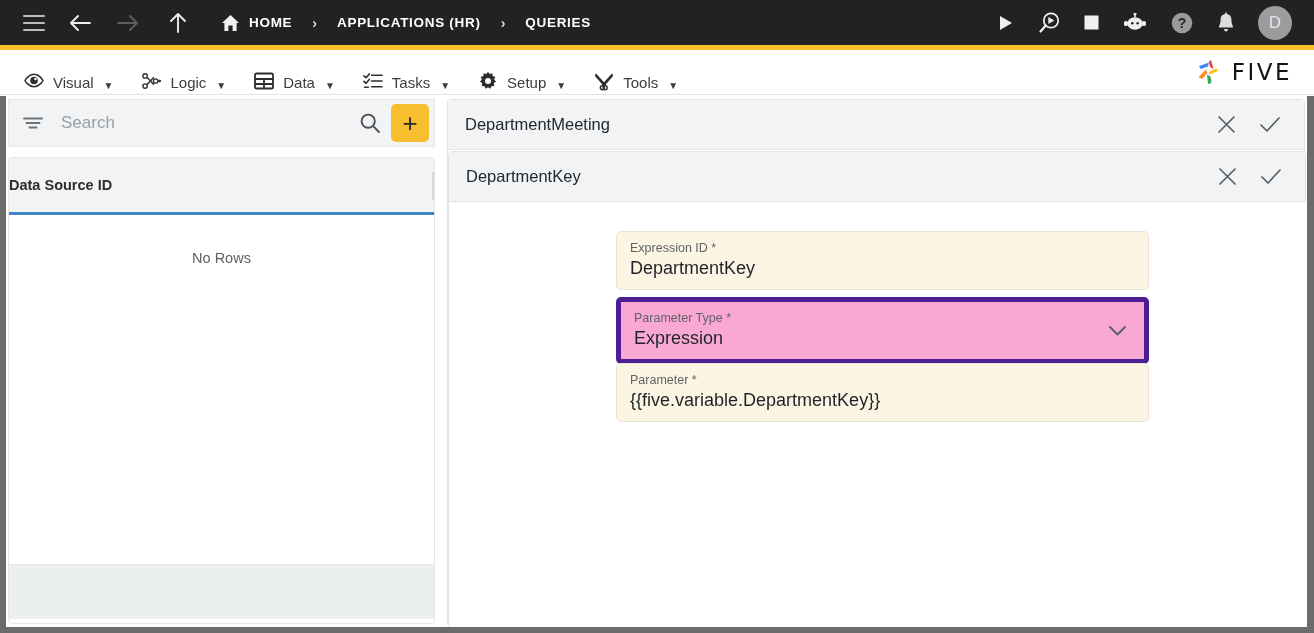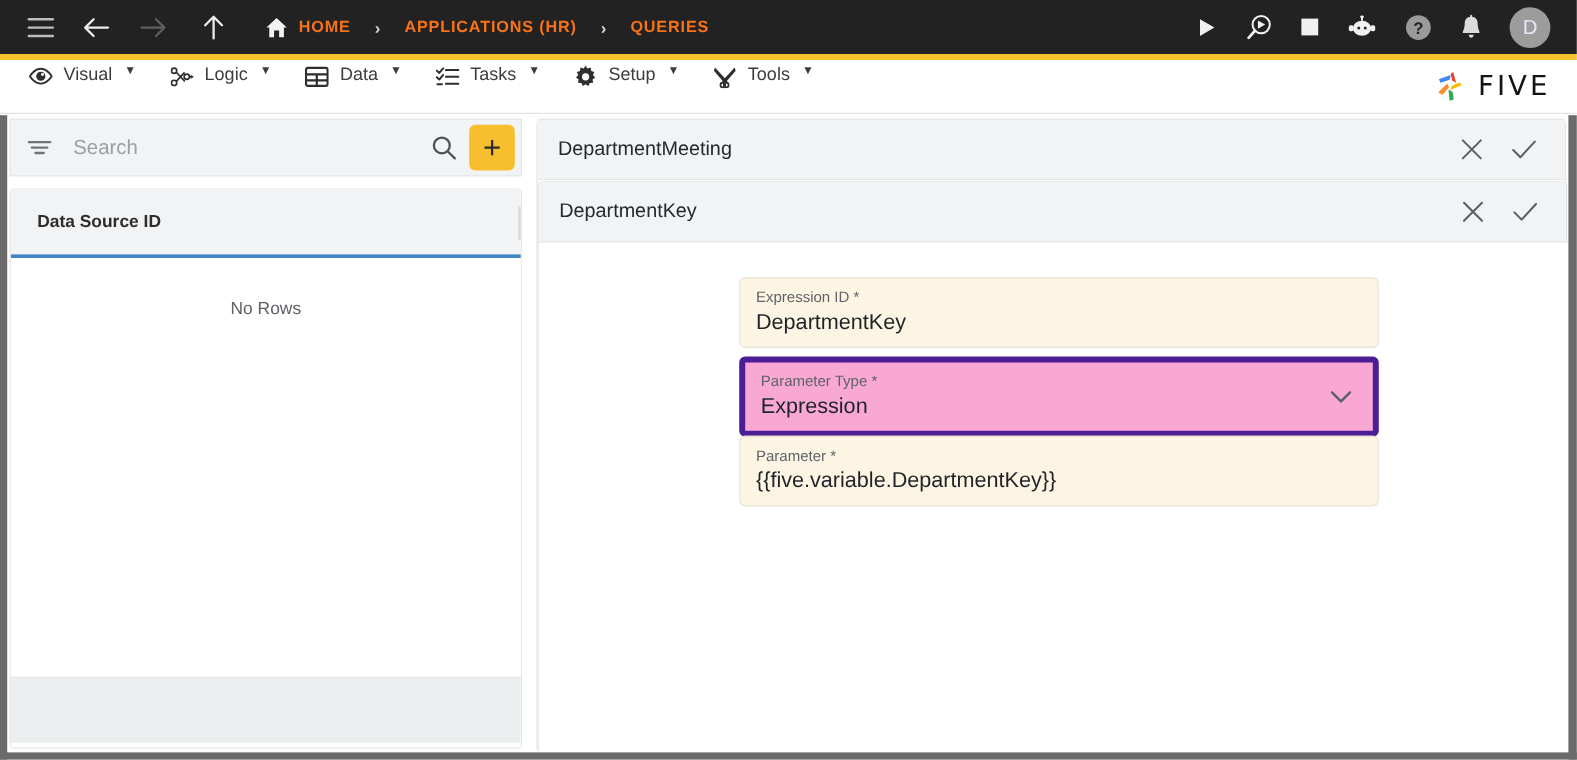--- a/index.html
+++ b/index.html
@@ -19,21 +19,21 @@
   .hamburger { width: 22px; height: 16px; margin-left: 23px; display:flex; flex-direction:column; justify-content:space-between; }
   .hamburger span { display:block; height: 2px; background: #bdbdbd; border-radius: 1px; }
 
   .nav-arrow { margin-left: 22px; font-size: 24px; line-height: 1; color: #e9e9e9; }
   .nav-arrow.dim { color: #5e5e5e; }
   .nav-arrow.up { margin-left: 26px; }
 
   .crumb-home { display: flex; align-items: center; margin-left: 32px; gap: 9px; }
   .home-ico svg { display:block; }
   .crumb-txt {
-    color: #f97316; font-size: 13.5px; font-weight: 700; letter-spacing: 0.7px;
+    color: #ffffff; font-size: 13.5px; font-weight: 700; letter-spacing: 0.7px;
   }
   .crumb-sep { color: #d8d8d8; font-size: 14px; margin: 0 20px; font-weight: 700; }
 
   .tb-right { margin-left: auto; display: flex; align-items: center; gap: 22px; padding-right: 22px; }
   .tb-btn { color: #efefef; display: flex; align-items: center; justify-content: center; }
   .avatar {
     width: 34px; height: 34px; border-radius: 50%;
     background: #9c9c9c; color: #e9e3f2;
     display: flex; align-items: center; justify-content: center;
     font-size: 17px; font-weight: 400;
@@ -42,21 +42,21 @@
   
   .gold-rule { position: absolute; left: 0; top: 45px; width: 1314px; height: 5px; background: #f7c12e; }
 
   
   .menubar {
     position: absolute; left: 0; top: 50px; width: 1314px; height: 45px;
     background: #ffffff; display: flex; align-items: center;
     border-bottom: 1px solid #e2e2e2;
   }
   .menu-item {
-    display: flex; align-items: flex-start; gap: 9px;
+    display: flex; align-items: flex-end; gap: 9px;
     padding: 4px 14px; height: 45px; cursor: pointer;
   }
   .menu-item:first-child { margin-left: 10px; }
   .menu-lbl { font-size: 15px; color: #3c3c3c; }
   .caret { font-size: 10px; color: #3c3c3c; margin-left: 1px; }
   .mi-ico { width: 20px; height: 20px; display:flex; align-items:center; justify-content:center; color:#2e2e2e; }
 
   .five-logo {
     margin-left: auto; margin-right: 22px;
     display: flex; align-items: center; gap: 7px;
@@ -91,21 +91,21 @@
 
   .gridcard {
     position: absolute; left: 0; top: 58px; width: 427px; height: 467px;
     background: #ffffff; border: 1px solid #e4e6e8; border-radius: 4px;
     overflow: hidden;
   }
   .grid-head {
     height: 57px; background: #f1f3f4; border-bottom: 3px solid #4285c5;
     display: flex; align-items: center; position: relative;
   }
-  .grid-head-lbl { font-size: 14.5px; font-weight: 700; color: #2d2d2d; margin-left: 22px; }
+  .grid-head-lbl { font-size: 14.5px; font-weight: 700; color: #2d2d2d; }
   .grid-head-resizer { position:absolute; right: 0; top: 14px; width: 2px; height: 28px; background:#d6d8da; }
   .grid-body { height: 349px; background: #ffffff; display: flex; justify-content: center; padding-top: 35px; }
   .norows { font-size: 14.5px; color: #5d6165; }
   .grid-foot { height: 55px; background: #eceff0; border-top: 1px solid #e4e6e8; }
 
   
   .rightpanel { position: absolute; left: 447px; top: 99px; width: 858px; height: 528px; padding-left: 8px; }
   .rp-card {
     background: #ffffff; border: 1px solid #e1e3e5; border-radius: 4px;
   }

